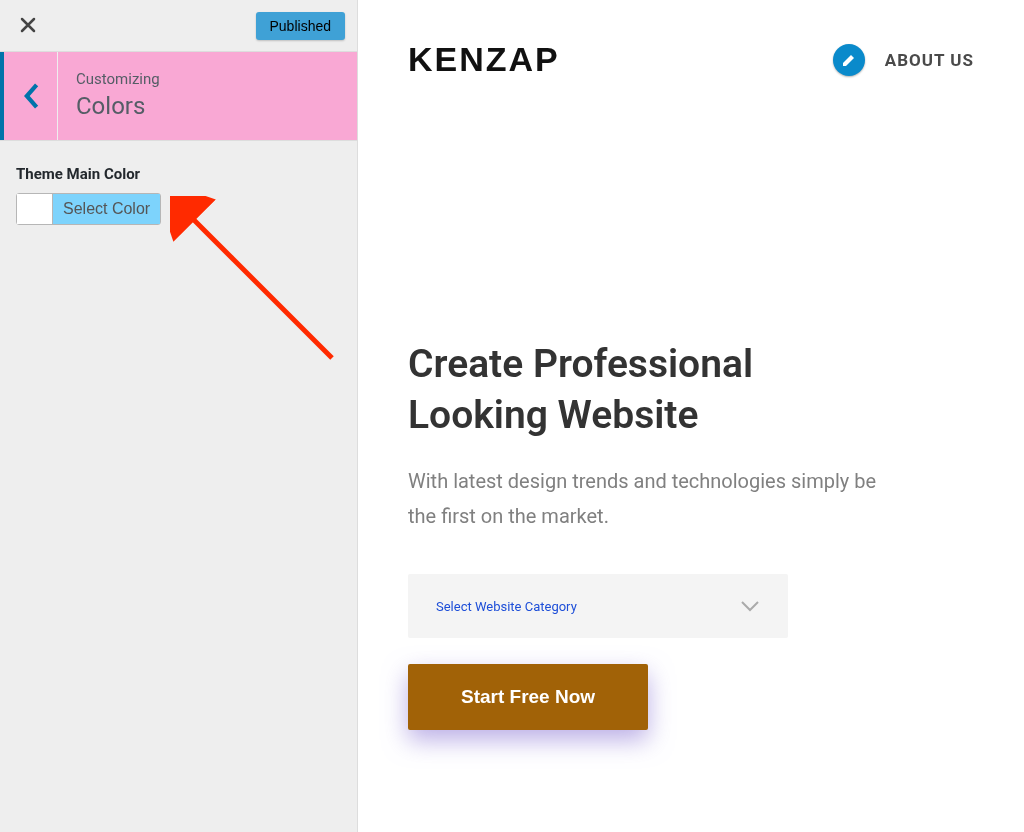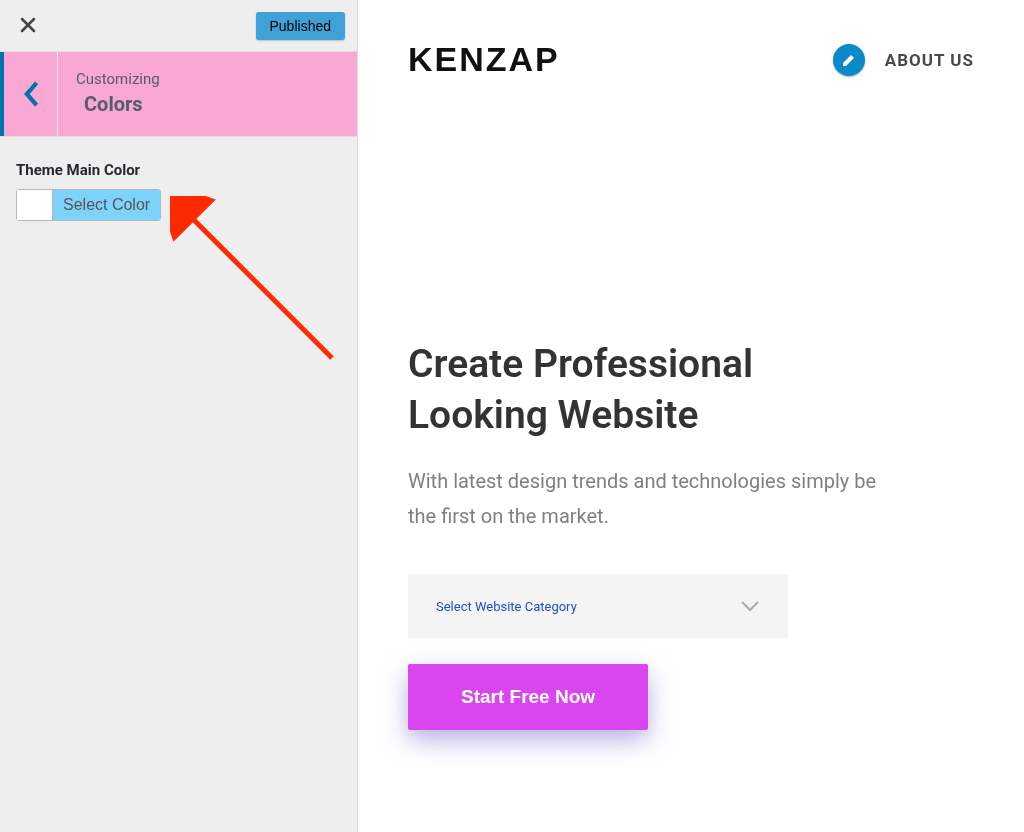--- a/index.html
+++ b/index.html
@@ -64,24 +64,23 @@
     .title-col {
       flex: 1;
       padding: 18px 18px 20px 18px;
     }
     .customizing-label {
       font-size: 15px;
       color: #555d66;
       margin-bottom: 4px;
     }
     .sect-title {
-      font-size: 20px;
+      font-size: 24px;
       color: #555d66;
-      font-weight: 700;
-      margin-left: 8px;
+      font-weight: 400;
     }
     .controls {
       padding: 24px 16px;
     }
     .ctrl-label {
       font-size: 15px;
       font-weight: 700;
       color: #23282d;
       margin-bottom: 10px;
     }
@@ -189,21 +188,21 @@
       cursor: pointer;
       border-radius: 2px;
     }
     .select-row span {
       font-size: 13px;
       color: #1d4ed8;
     }
     .cta-btn {
       width: 240px;
       height: 66px;
-      background: #d946ef;
+      background: #a16207;
       color: #fff;
       border: none;
       font-size: 19px;
       font-weight: 700;
       cursor: pointer;
       border-radius: 2px;
       box-shadow: 0 10px 24px rgba(142,122,214,0.6);
     }
   </style>
 </head>

